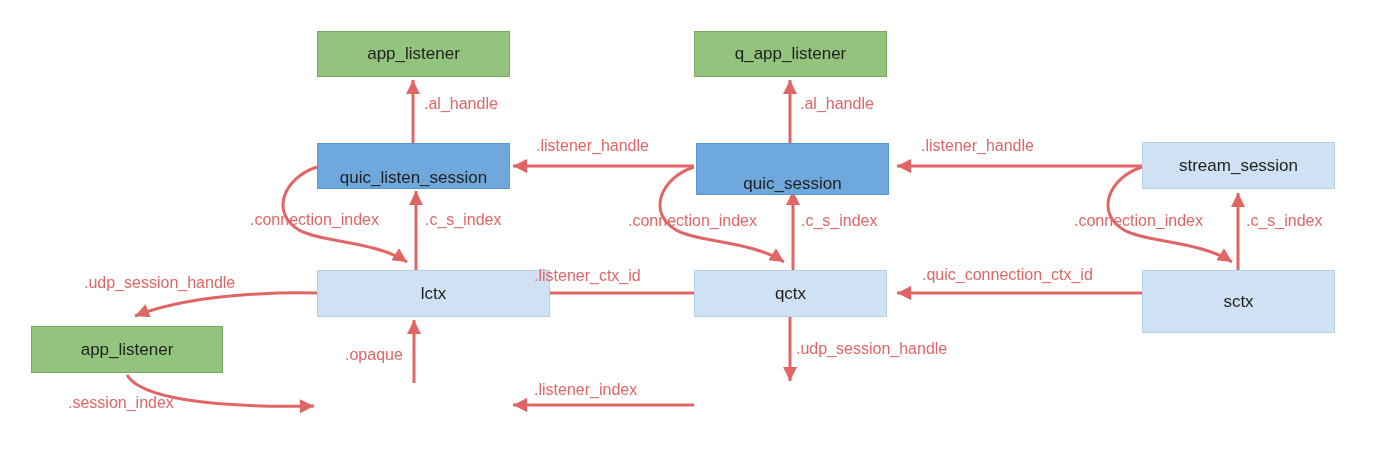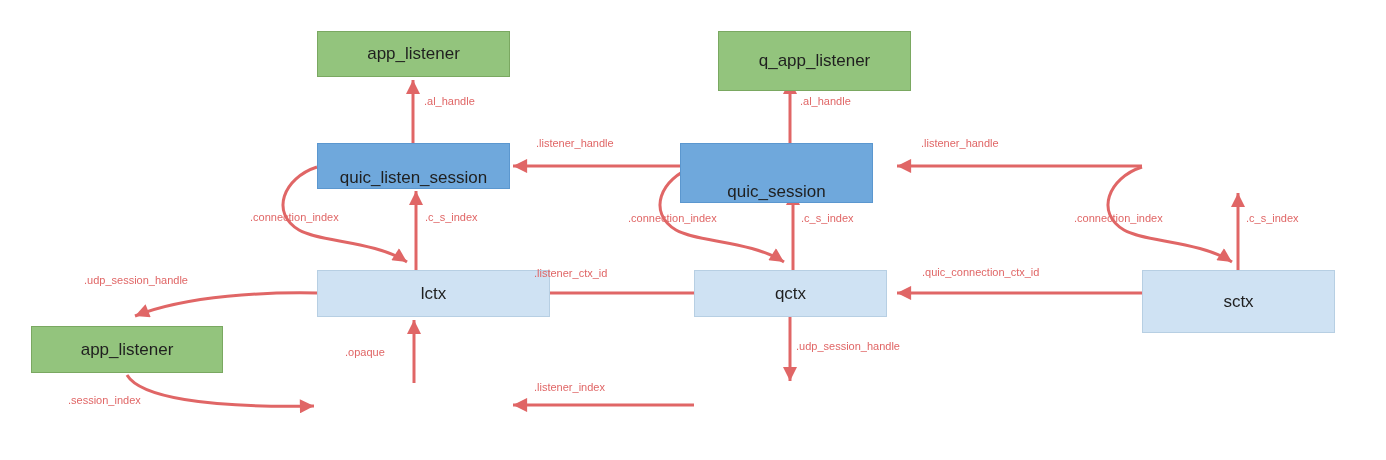--- a/index.html
+++ b/index.html
@@ -43,21 +43,21 @@
     background: var(--blue-fill, #6fa8dc);
     border: 1px solid var(--blue-border, #5b97cf);
     align-items: flex-end;
   }
   .node.lightblue {
     background: var(--lightblue-fill, #cfe2f3);
     border: 1px solid var(--lightblue-border, #b7cfe3);
   }
   .edge-label {
     position: absolute;
-    font-size: 11px;
+    font-size: 16px;
     color: var(--arrow, #e06666);
     white-space: nowrap;
     line-height: 1;
   }
 </style>
 </head>
 <body>
 
 <div class="canvas">
 
@@ -82,28 +82,31 @@
     <path class="edge" marker-end="url(#ah)" d="M 317 293 C 268 292 188 295 135 316"></path>
     <path class="edge" marker-end="url(#ah)" d="M 414 383 L 414 320"></path>
     <path class="edge" marker-end="url(#ah)" d="M 127 375 C 140 397 205 408 314 406"></path>
     <path class="edge" marker-end="url(#ah)" d="M 790 317 L 790 381"></path>
     <path class="edge" marker-end="url(#ah)" d="M 694 405 L 513 405"></path>
   </svg>
 
   <div class="node green" style="left:317px;top:31px;width:193px;height:46px">
       <span>app_listener</span>
     </div>
-  <div class="node green" style="left:718px;top:31px;width:193px;height:60px">
+  <div class="node green" style="left:694px;top:31px;width:193px;height:46px">
       <span>q_app_listener</span>
     </div>
   <div class="node blue" style="left:317px;top:143px;width:193px;height:46px">
       <span>quic_listen_session</span>
     </div>
-  <div class="node blue" style="left:680px;top:143px;width:193px;height:60px">
+  <div class="node blue" style="left:696px;top:143px;width:193px;height:52px">
       <span>quic_session</span>
+    </div>
+  <div class="node lightblue" style="left:1142px;top:142px;width:193px;height:47px">
+      <span>stream_session</span>
     </div>
   <div class="node lightblue" style="left:317px;top:270px;width:233px;height:47px">
       <span>lctx</span>
     </div>
   <div class="node lightblue" style="left:694px;top:270px;width:193px;height:47px">
       <span>qctx</span>
     </div>
   <div class="node lightblue" style="left:1142px;top:270px;width:193px;height:63px">
       <span>sctx</span>
     </div>

